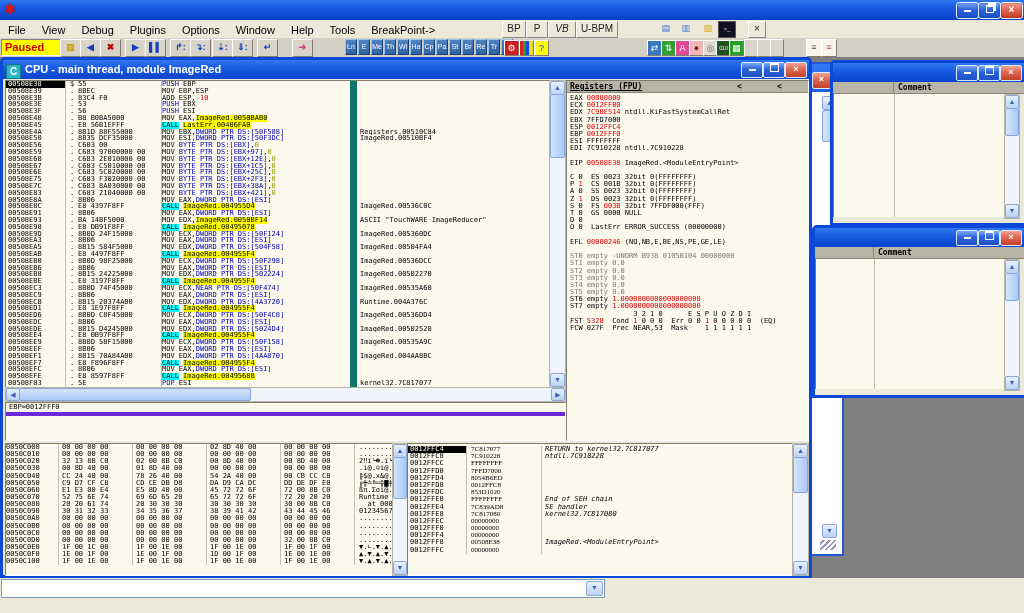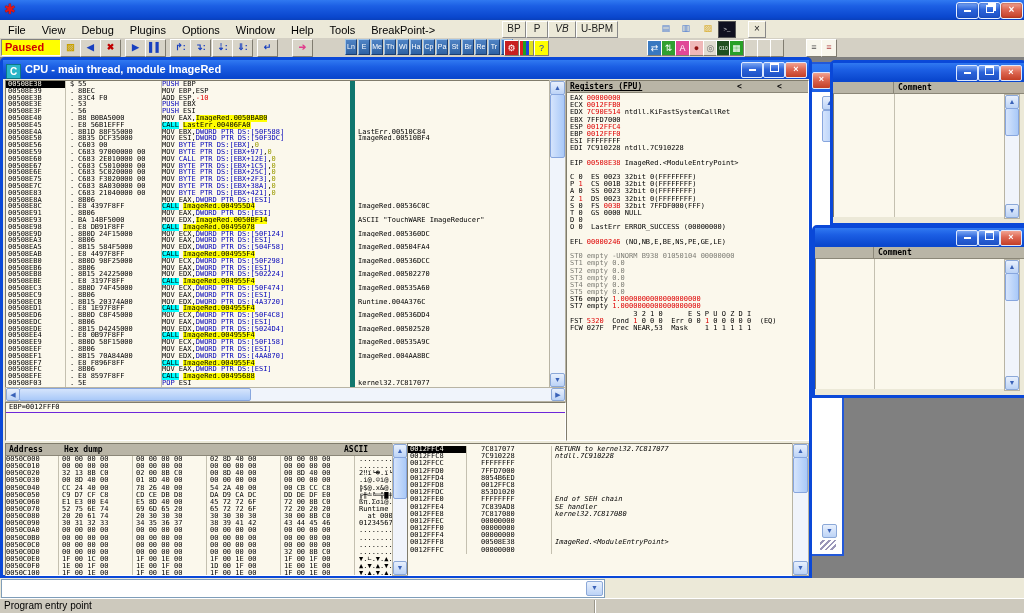--- a/index.html
+++ b/index.html
@@ -56,47 +56,47 @@
   .pane{position:absolute;background:#FBF8EC;border:1px solid;border-color:#807C6C #FFFFFF #FFFFFF #807C6C;
     font-family:"DejaVu Sans Mono",monospace;font-size:7px;color:#000;overflow:hidden;}
   .pane-header{height:11px;background:#B9B5A6;border-bottom:1px solid #8B8778;
     font-weight:bold;font-size:8px;line-height:11px;position:relative;}
   
   .drow{display:flex;height:6.8px;line-height:6.9px;white-space:pre;overflow:hidden;}
   .c-addr{width:57px;border-right:1px solid #C4C0B0;padding-left:2px;flex:none;}
   .c-addr.sel{background:#000;color:#FBF8EC;}
   .c-prefix{width:12px;text-align:center;flex:none;}
   .c-bytes{width:83px;border-right:1px solid #C4C0B0;flex:none;}
-  .c-instr{width:188px;border-right:5px solid #0f766e;flex:none;}
+  .c-instr{width:188px;border-right:7px solid #0f766e;flex:none;}
   .c-comm{flex:1;padding-left:3px;}
   .t-b{color:#0000B8;} .t-r{color:#DE0000;} .t-g{color:#7C7C74;}
   .t-o{color:#9A9A00;}
   .t-y{background:#FFFF00;} .t-c{background:#00FFFF;}
   
   .rline{height:7.2px;line-height:7.3px;white-space:pre;overflow:hidden;padding-left:3px;}
   
   .mrow{display:flex;height:7.15px;line-height:7.2px;white-space:pre;overflow:hidden;}
   .m-addr{width:52px;border-right:1px solid #C4C0B0;padding-left:0;flex:none;}
   .m-grp{width:70px;border-right:1px solid #C4C0B0;padding-left:3px;flex:none;}
   .m-ascii{flex:1;padding-left:4px;}
   
   .srow{display:flex;height:7.2px;line-height:7.3px;white-space:pre;overflow:hidden;}
   .s-addr{width:56px;border-right:1px solid #C4C0B0;padding-left:2px;flex:none;}
   .s-addr.sel{background:#000;color:#FBF8EC;}
-  .s-val{width:70px;border-right:1px solid #C4C0B0;padding-left:14px;flex:none;}
+  .s-val{width:70px;border-right:1px solid #C4C0B0;padding-left:4px;flex:none;font-family:Liberation Serif, serif;}
   .s-comm{flex:1;padding-left:3px;font-style:italic;}
   
   .vscroll,.hscroll{position:absolute;background:#F0F4FB;border:1px solid #B8B4A4;}
   .sbtn{position:absolute;background:linear-gradient(180deg,#E8F0FD,#BCD3F6);border:1px solid #8BA8D8;
     border-radius:2px;color:#3A62B8;font-size:7px;text-align:center;line-height:11px;}
   .sthumb{position:absolute;background:linear-gradient(90deg,#D5E4FC,#A9C9F8);border:1px solid #87A6DE;border-radius:2px;}
   .sthumb.h{background:linear-gradient(180deg,#D5E4FC,#A9C9F8);}
   
   #info-pane{font-family:"DejaVu Sans Mono",monospace;font-size:7px;}
-  #info-line{height:9px;line-height:9px;padding-left:3px;border-bottom:1px solid #6d28d9;white-space:pre;}
+  #info-line{height:9px;line-height:9px;padding-left:3px;border-bottom:4px solid #6d28d9;white-space:pre;}
   
   #cmdbar{left:0;top:578px;width:1024px;height:20px;background:#ECE9D8;}
   #cmd-combo{left:1px;top:1px;width:602px;height:17px;background:#fff;border:1px solid #7F9DB9;}
   #cmd-arrow{right:1px;top:1px;width:15px;height:13px;position:absolute;
     background:linear-gradient(180deg,#E8F0FD,#BCD3F6);border:1px solid #8BA8D8;border-radius:2px;
     color:#3A62B8;font-size:7px;line-height:12px;text-align:center;}
   #statusbar{left:0;top:598px;width:1024px;height:15px;background:#CDC9BD;border-top:1px solid #fff;
     font-size:10px;line-height:14px;color:#000;}
   #status-text{padding-left:4px;}
   #status-divider{position:absolute;left:594px;top:1px;width:1px;height:13px;background:#9A968A;
@@ -240,44 +240,44 @@
 
       <div class="pane" style="left:2px;top:20px;width:543px;height:306px;" id="disasm-pane">
         <div id="disasm-rows">
             <div class="drow"><span class="c-addr sel">00508E38</span><span class="c-prefix">$</span><span class="c-bytes">55</span><span class="c-instr"><span class="t-b">PUSH</span><span> EBP</span></span><span class="c-comm"></span></div>
             <div class="drow"><span class="c-addr">00508E39</span><span class="c-prefix">.</span><span class="c-bytes">8BEC</span><span class="c-instr"><span>MOV EBP,ESP</span></span><span class="c-comm"></span></div>
             <div class="drow"><span class="c-addr">00508E3B</span><span class="c-prefix">.</span><span class="c-bytes">83C4 F0</span><span class="c-instr"><span>ADD ESP,</span><span class="t-r">-10</span></span><span class="c-comm"></span></div>
             <div class="drow"><span class="c-addr">00508E3E</span><span class="c-prefix">.</span><span class="c-bytes">53</span><span class="c-instr"><span class="t-b">PUSH</span><span> EBX</span></span><span class="c-comm"></span></div>
             <div class="drow"><span class="c-addr">00508E3F</span><span class="c-prefix">.</span><span class="c-bytes">56</span><span class="c-instr"><span class="t-b">PUSH</span><span> ESI</span></span><span class="c-comm"></span></div>
             <div class="drow"><span class="c-addr">00508E40</span><span class="c-prefix">.</span><span class="c-bytes">B8 B0BA5000</span><span class="c-instr"><span>MOV EAX,</span><span class="t-y">ImageRed.0050BAB0</span></span><span class="c-comm"></span></div>
             <div class="drow"><span class="c-addr">00508E45</span><span class="c-prefix">.</span><span class="c-bytes">E8 56B1EFFF</span><span class="c-instr"><span class="t-c">CALL</span><span> </span><span class="t-y">LastErr.00406FA0</span></span><span class="c-comm"></span></div>
-            <div class="drow"><span class="c-addr">00508E4A</span><span class="c-prefix">.</span><span class="c-bytes">8B1D 88F55000</span><span class="c-instr"><span>MOV EBX,</span><span class="t-b">DWORD PTR DS:[50F588]</span></span><span class="c-comm">LastErr.00510C84</span></div>
+            <div class="drow"><span class="c-addr">00508E4A</span><span class="c-prefix">.</span><span class="c-bytes">8B1D 88F55000</span><span class="c-instr"><span>MOV EBX,</span><span class="t-b">DWORD PTR DS:[50F588]</span></span><span class="c-comm">Registers.00510C84</span></div>
             <div class="drow"><span class="c-addr">00508E50</span><span class="c-prefix">.</span><span class="c-bytes">8B35 DCF35000</span><span class="c-instr"><span>MOV ESI,</span><span class="t-b">DWORD PTR DS:[50F3DC]</span></span><span class="c-comm">ImageRed.00510BF4</span></div>
             <div class="drow"><span class="c-addr">00508E56</span><span class="c-prefix">.</span><span class="c-bytes">C603 00</span><span class="c-instr"><span>MOV </span><span class="t-b">BYTE PTR DS:[EBX]</span><span>,</span><span class="t-o">0</span></span><span class="c-comm"></span></div>
             <div class="drow"><span class="c-addr">00508E59</span><span class="c-prefix">.</span><span class="c-bytes">C683 97000000 00</span><span class="c-instr"><span>MOV </span><span class="t-b">BYTE PTR DS:[EBX+97]</span><span>,</span><span class="t-o">0</span></span><span class="c-comm"></span></div>
-            <div class="drow"><span class="c-addr">00508E60</span><span class="c-prefix">.</span><span class="c-bytes">C683 2E010000 00</span><span class="c-instr"><span>MOV </span><span class="t-b">CALL PTR DS:[EBX+12E]</span><span>,</span><span class="t-o">0</span></span><span class="c-comm"></span></div>
+            <div class="drow"><span class="c-addr">00508E60</span><span class="c-prefix">.</span><span class="c-bytes">C683 2E010000 00</span><span class="c-instr"><span>MOV </span><span class="t-b">BYTE PTR DS:[EBX+12E]</span><span>,</span><span class="t-o">0</span></span><span class="c-comm"></span></div>
             <div class="drow"><span class="c-addr">00508E67</span><span class="c-prefix">.</span><span class="c-bytes">C683 C5010000 00</span><span class="c-instr"><span>MOV </span><span class="t-b">BYTE PTR DS:[EBX+1C5]</span><span>,</span><span class="t-o">0</span></span><span class="c-comm"></span></div>
             <div class="drow"><span class="c-addr">00508E6E</span><span class="c-prefix">.</span><span class="c-bytes">C683 5C020000 00</span><span class="c-instr"><span>MOV </span><span class="t-b">BYTE PTR DS:[EBX+25C]</span><span>,</span><span class="t-o">0</span></span><span class="c-comm"></span></div>
             <div class="drow"><span class="c-addr">00508E75</span><span class="c-prefix">.</span><span class="c-bytes">C683 F3020000 00</span><span class="c-instr"><span>MOV </span><span class="t-b">BYTE PTR DS:[EBX+2F3]</span><span>,</span><span class="t-o">0</span></span><span class="c-comm"></span></div>
             <div class="drow"><span class="c-addr">00508E7C</span><span class="c-prefix">.</span><span class="c-bytes">C683 8A030000 00</span><span class="c-instr"><span>MOV </span><span class="t-b">BYTE PTR DS:[EBX+38A]</span><span>,</span><span class="t-o">0</span></span><span class="c-comm"></span></div>
             <div class="drow"><span class="c-addr">00508E83</span><span class="c-prefix">.</span><span class="c-bytes">C683 21040000 00</span><span class="c-instr"><span>MOV </span><span class="t-b">BYTE PTR DS:[EBX+421]</span><span>,</span><span class="t-o">0</span></span><span class="c-comm"></span></div>
             <div class="drow"><span class="c-addr">00508E8A</span><span class="c-prefix">.</span><span class="c-bytes">8B06</span><span class="c-instr"><span>MOV EAX,</span><span class="t-b">DWORD PTR DS:[ESI]</span></span><span class="c-comm"></span></div>
             <div class="drow"><span class="c-addr">00508E8C</span><span class="c-prefix">.</span><span class="c-bytes">E8 4397F8FF</span><span class="c-instr"><span class="t-c">CALL</span><span> </span><span class="t-y">ImageRed.004955D4</span></span><span class="c-comm">ImageRed.00536C0C</span></div>
             <div class="drow"><span class="c-addr">00508E91</span><span class="c-prefix">.</span><span class="c-bytes">8B06</span><span class="c-instr"><span>MOV EAX,</span><span class="t-b">DWORD PTR DS:[ESI]</span></span><span class="c-comm"></span></div>
             <div class="drow"><span class="c-addr">00508E93</span><span class="c-prefix">.</span><span class="c-bytes">BA 14BF5000</span><span class="c-instr"><span>MOV EDX,</span><span class="t-y">ImageRed.0050BF14</span></span><span class="c-comm">ASCII "TouchWARE ImageReducer"</span></div>
             <div class="drow"><span class="c-addr">00508E98</span><span class="c-prefix">.</span><span class="c-bytes">E8 DB91F8FF</span><span class="c-instr"><span class="t-c">CALL</span><span> </span><span class="t-y">ImageRed.00495078</span></span><span class="c-comm"></span></div>
             <div class="drow"><span class="c-addr">00508E9D</span><span class="c-prefix">.</span><span class="c-bytes">8B0D 24F15000</span><span class="c-instr"><span>MOV ECX,</span><span class="t-b">DWORD PTR DS:[50F124]</span></span><span class="c-comm">ImageRed.005360DC</span></div>
             <div class="drow"><span class="c-addr">00508EA3</span><span class="c-prefix">.</span><span class="c-bytes">8B06</span><span class="c-instr"><span>MOV EAX,</span><span class="t-b">DWORD PTR DS:[ESI]</span></span><span class="c-comm"></span></div>
             <div class="drow"><span class="c-addr">00508EA5</span><span class="c-prefix">.</span><span class="c-bytes">8B15 584F5000</span><span class="c-instr"><span>MOV EDX,</span><span class="t-b">DWORD PTR DS:[504F58]</span></span><span class="c-comm">ImageRed.00504FA4</span></div>
             <div class="drow"><span class="c-addr">00508EAB</span><span class="c-prefix">.</span><span class="c-bytes">E8 4497F8FF</span><span class="c-instr"><span class="t-c">CALL</span><span> </span><span class="t-y">ImageRed.004955F4</span></span><span class="c-comm"></span></div>
             <div class="drow"><span class="c-addr">00508EB0</span><span class="c-prefix">.</span><span class="c-bytes">8B0D 98F25000</span><span class="c-instr"><span>MOV ECX,</span><span class="t-b">DWORD PTR DS:[50F298]</span></span><span class="c-comm">ImageRed.00536DCC</span></div>
             <div class="drow"><span class="c-addr">00508EB6</span><span class="c-prefix">.</span><span class="c-bytes">8B06</span><span class="c-instr"><span>MOV EAX,</span><span class="t-b">DWORD PTR DS:[ESI]</span></span><span class="c-comm"></span></div>
             <div class="drow"><span class="c-addr">00508EB8</span><span class="c-prefix">.</span><span class="c-bytes">8B15 24225000</span><span class="c-instr"><span>MOV EDX,</span><span class="t-b">DWORD PTR DS:[502224]</span></span><span class="c-comm">ImageRed.00502270</span></div>
             <div class="drow"><span class="c-addr">00508EBE</span><span class="c-prefix">.</span><span class="c-bytes">E8 3197F8FF</span><span class="c-instr"><span class="t-c">CALL</span><span> </span><span class="t-y">ImageRed.004955F4</span></span><span class="c-comm"></span></div>
-            <div class="drow"><span class="c-addr">00508EC3</span><span class="c-prefix">.</span><span class="c-bytes">8B0D 74F45000</span><span class="c-instr"><span>MOV ECX,</span><span class="t-b">DWORD PTR DS:[50F474]</span></span><span class="c-comm">ImageRed.00535A60</span></div>
+            <div class="drow"><span class="c-addr">00508EC3</span><span class="c-prefix">.</span><span class="c-bytes">8B0D 74F45000</span><span class="c-instr"><span>MOV ECX,</span><span class="t-b">NEAR PTR DS:[50F474]</span></span><span class="c-comm">ImageRed.00535A60</span></div>
             <div class="drow"><span class="c-addr">00508EC9</span><span class="c-prefix">.</span><span class="c-bytes">8B06</span><span class="c-instr"><span>MOV EAX,</span><span class="t-b">DWORD PTR DS:[ESI]</span></span><span class="c-comm"></span></div>
             <div class="drow"><span class="c-addr">00508ECB</span><span class="c-prefix">.</span><span class="c-bytes">8B15 20374A00</span><span class="c-instr"><span>MOV EDX,</span><span class="t-b">DWORD PTR DS:[4A3720]</span></span><span class="c-comm">Runtime.004A376C</span></div>
             <div class="drow"><span class="c-addr">00508ED1</span><span class="c-prefix">.</span><span class="c-bytes">E8 1E97F8FF</span><span class="c-instr"><span class="t-c">CALL</span><span> </span><span class="t-y">ImageRed.004955F4</span></span><span class="c-comm"></span></div>
             <div class="drow"><span class="c-addr">00508ED6</span><span class="c-prefix">.</span><span class="c-bytes">8B0D C8F45000</span><span class="c-instr"><span>MOV ECX,</span><span class="t-b">DWORD PTR DS:[50F4C8]</span></span><span class="c-comm">ImageRed.00536DD4</span></div>
             <div class="drow"><span class="c-addr">00508EDC</span><span class="c-prefix">.</span><span class="c-bytes">8B06</span><span class="c-instr"><span>MOV EAX,</span><span class="t-b">DWORD PTR DS:[ESI]</span></span><span class="c-comm"></span></div>
             <div class="drow"><span class="c-addr">00508EDE</span><span class="c-prefix">.</span><span class="c-bytes">8B15 D4245000</span><span class="c-instr"><span>MOV EDX,</span><span class="t-b">DWORD PTR DS:[5024D4]</span></span><span class="c-comm">ImageRed.00502520</span></div>
             <div class="drow"><span class="c-addr">00508EE4</span><span class="c-prefix">.</span><span class="c-bytes">E8 0B97F8FF</span><span class="c-instr"><span class="t-c">CALL</span><span> </span><span class="t-y">ImageRed.004955F4</span></span><span class="c-comm"></span></div>
             <div class="drow"><span class="c-addr">00508EE9</span><span class="c-prefix">.</span><span class="c-bytes">8B0D 58F15000</span><span class="c-instr"><span>MOV ECX,</span><span class="t-b">DWORD PTR DS:[50F158]</span></span><span class="c-comm">ImageRed.00535A9C</span></div>
             <div class="drow"><span class="c-addr">00508EEF</span><span class="c-prefix">.</span><span class="c-bytes">8B06</span><span class="c-instr"><span>MOV EAX,</span><span class="t-b">DWORD PTR DS:[ESI]</span></span><span class="c-comm"></span></div>
             <div class="drow"><span class="c-addr">00508EF1</span><span class="c-prefix">.</span><span class="c-bytes">8B15 70A84A00</span><span class="c-instr"><span>MOV EDX,</span><span class="t-b">DWORD PTR DS:[4AA870]</span></span><span class="c-comm">ImageRed.004AA8BC</span></div>
@@ -339,25 +339,20 @@
             <div class="rline"><span class="t-g">ST5 empty 0.0</span></div>
             <div class="rline"><span>ST6 empty </span><span class="t-r">1.0000000000000000000</span></div>
             <div class="rline"><span>ST7 empty </span><span class="t-r">1.0000000000000000000</span></div>
             <div class="rline"><span>               3 2 1 0      E S P U O Z D I</span></div>
             <div class="rline"><span>FST </span><span class="t-r">5320</span><span>  Cond </span><span class="t-r">1</span><span> 0 0 0  Err 0 0 </span><span class="t-r">1</span><span> 0 0 0 0 0  (EQ)</span></div>
             <div class="rline"><span>FCW 027F  Prec NEAR,53  Mask    1 1 1 1 1 1</span></div>
           </div>
       </div>
 
       <div class="pane" style="left:2px;top:383px;width:386px;height:131px;">
-        <div class="pane-header">
-          <span class="abs" style="left:3px;">Address</span>
-          <span class="abs" style="left:58px;">Hex dump</span>
-          <span class="abs" style="left:338px;">ASCII</span>
-        </div>
         <div id="dump-rows">
             <div class="mrow"><span class="m-addr">0050C000</span><span class="m-grp">00 00 00 00</span><span class="m-grp">00 00 00 00</span><span class="m-grp">02 8D 40 00</span><span class="m-grp">00 00 00 00</span><span class="m-ascii">........☻ì@.....</span></div>
             <div class="mrow"><span class="m-addr">0050C010</span><span class="m-grp">00 00 00 00</span><span class="m-grp">00 00 00 00</span><span class="m-grp">00 00 00 00</span><span class="m-grp">00 00 00 00</span><span class="m-ascii">................</span></div>
             <div class="mrow"><span class="m-addr">0050C020</span><span class="m-grp">32 13 8B C0</span><span class="m-grp">02 00 8B C0</span><span class="m-grp">00 8D 40 00</span><span class="m-grp">00 8D 40 00</span><span class="m-ascii">2‼ï└☻.ï└.ì@..ì@.</span></div>
             <div class="mrow"><span class="m-addr">0050C030</span><span class="m-grp">00 8D 40 00</span><span class="m-grp">01 8D 40 00</span><span class="m-grp">00 00 00 00</span><span class="m-grp">00 00 00 00</span><span class="m-ascii">.ì@.☺ì@.........</span></div>
             <div class="mrow"><span class="m-addr">0050C040</span><span class="m-grp">CC 24 40 00</span><span class="m-grp">78 26 40 00</span><span class="m-grp">54 2A 40 00</span><span class="m-grp">00 CB CC C8</span><span class="m-ascii">╠$@.x&amp;@.T*@..╦╠╚</span></div>
             <div class="mrow"><span class="m-addr">0050C050</span><span class="m-grp">C9 D7 CF C8</span><span class="m-grp">CD CE DB D8</span><span class="m-grp">DA D9 CA DC</span><span class="m-grp">DD DE DF E0</span><span class="m-ascii">╔╫╧╚═╬█╪┌┘╩▄▌▐▀α</span></div>
             <div class="mrow"><span class="m-addr">0050C060</span><span class="m-grp">E1 E3 00 E4</span><span class="m-grp">E5 8D 40 00</span><span class="m-grp">45 72 72 6F</span><span class="m-grp">72 00 8B C0</span><span class="m-ascii">ßπ.Σσì@.Error.ï└</span></div>
             <div class="mrow"><span class="m-addr">0050C070</span><span class="m-grp">52 75 6E 74</span><span class="m-grp">69 6D 65 20</span><span class="m-grp">65 72 72 6F</span><span class="m-grp">72 20 20 20</span><span class="m-ascii">Runtime error   </span></div>
             <div class="mrow"><span class="m-addr">0050C080</span><span class="m-grp">20 20 61 74</span><span class="m-grp">20 30 30 30</span><span class="m-grp">30 30 30 30</span><span class="m-grp">30 00 8B C0</span><span class="m-ascii">  at 00000000.ï└</span></div>
@@ -405,18 +400,14 @@
 
   </div>
 
   <div id="cmdbar" class="abs">
     <div id="cmd-combo" class="abs">
       <span></span>
       <div id="cmd-arrow">▼</div>
     </div>
   </div>
 
-  <div id="statusbar" class="abs">
-    <span id="status-text">Program entry point</span>
-    <div id="status-divider"></div>
-  </div>
 
 </div>
 
 </body></html>

